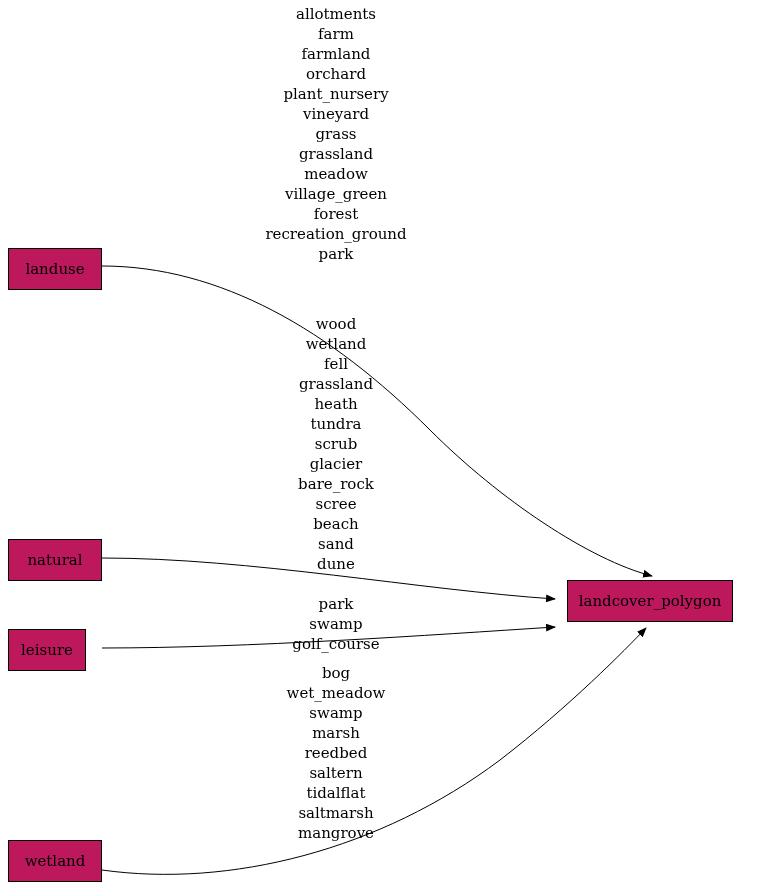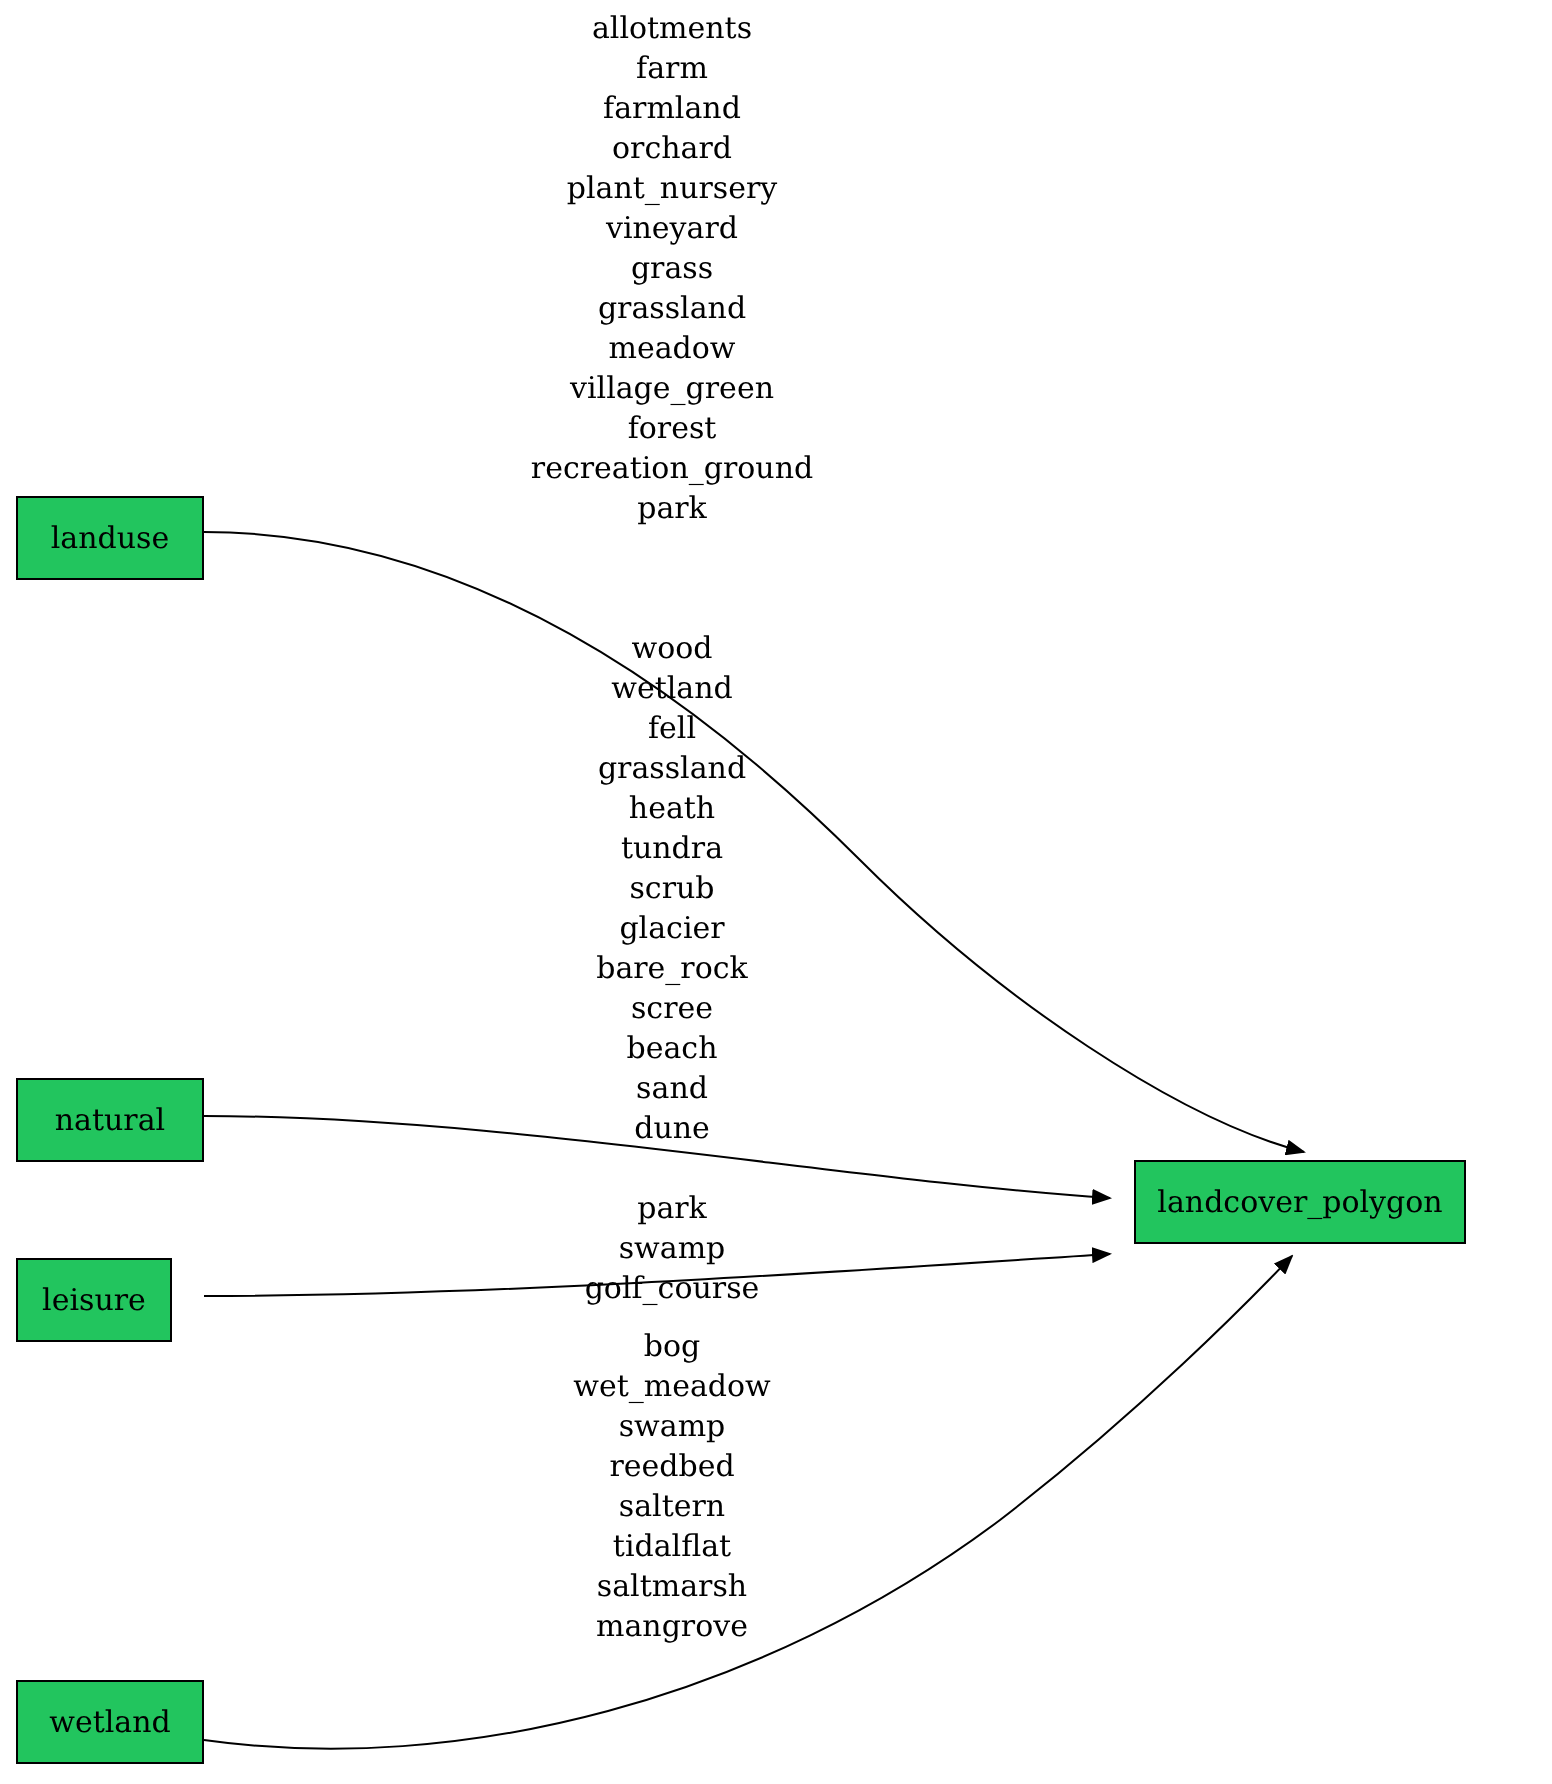--- a/index.html
+++ b/index.html
@@ -22,21 +22,21 @@
     left: 0;
     top: 0;
     width: 776px;
     height: 892px;
     pointer-events: none;
   }
   .node {
     position: absolute;
     box-sizing: border-box;
     border: 1px solid #000000;
-    background: #22c55e;
+    background: #be185d;
     display: flex;
     align-items: center;
     justify-content: center;
     font-size: 15px;
     line-height: 1;
     white-space: nowrap;
   }
   .label-group {
     position: absolute;
     text-align: center;
@@ -120,20 +120,21 @@
   <div class="label-group" style="left:246px; top:594px; width:180px;">
       <div>park</div>
       <div>swamp</div>
       <div>golf_course</div>
     </div>
 
   <div class="label-group" style="left:246px; top:663px; width:180px;">
       <div>bog</div>
       <div>wet_meadow</div>
       <div>swamp</div>
+      <div>marsh</div>
       <div>reedbed</div>
       <div>saltern</div>
       <div>tidalflat</div>
       <div>saltmarsh</div>
       <div>mangrove</div>
     </div>
 
 </div>
 
 </body></html>

